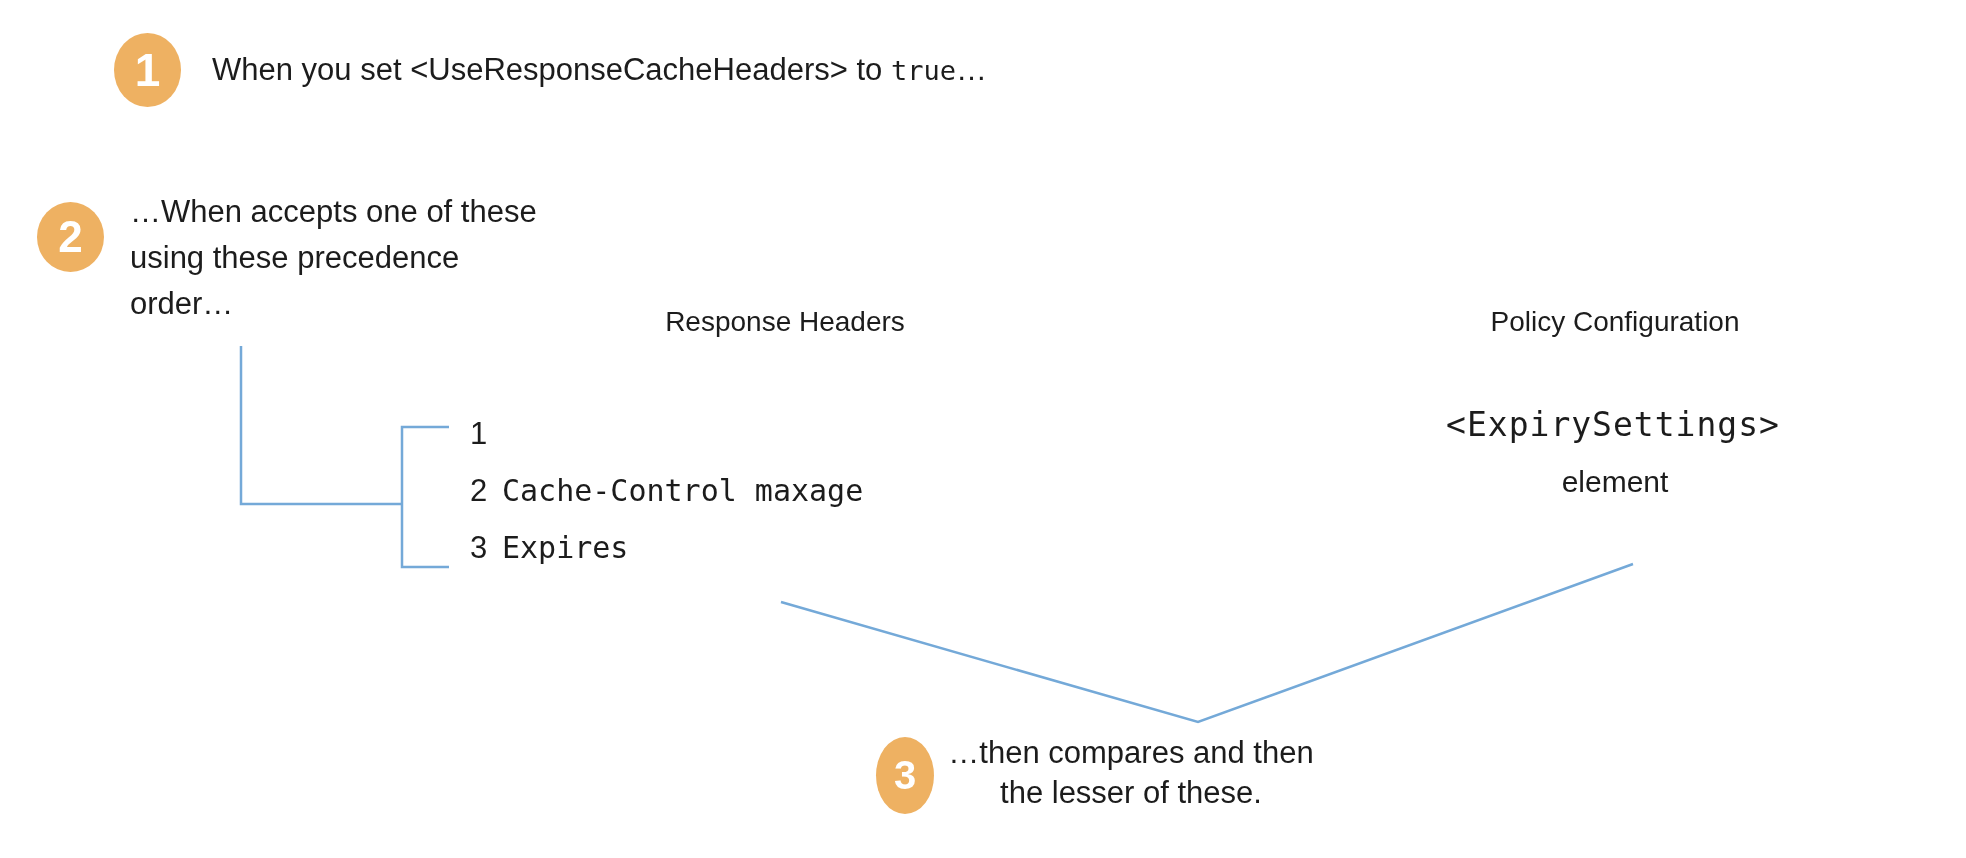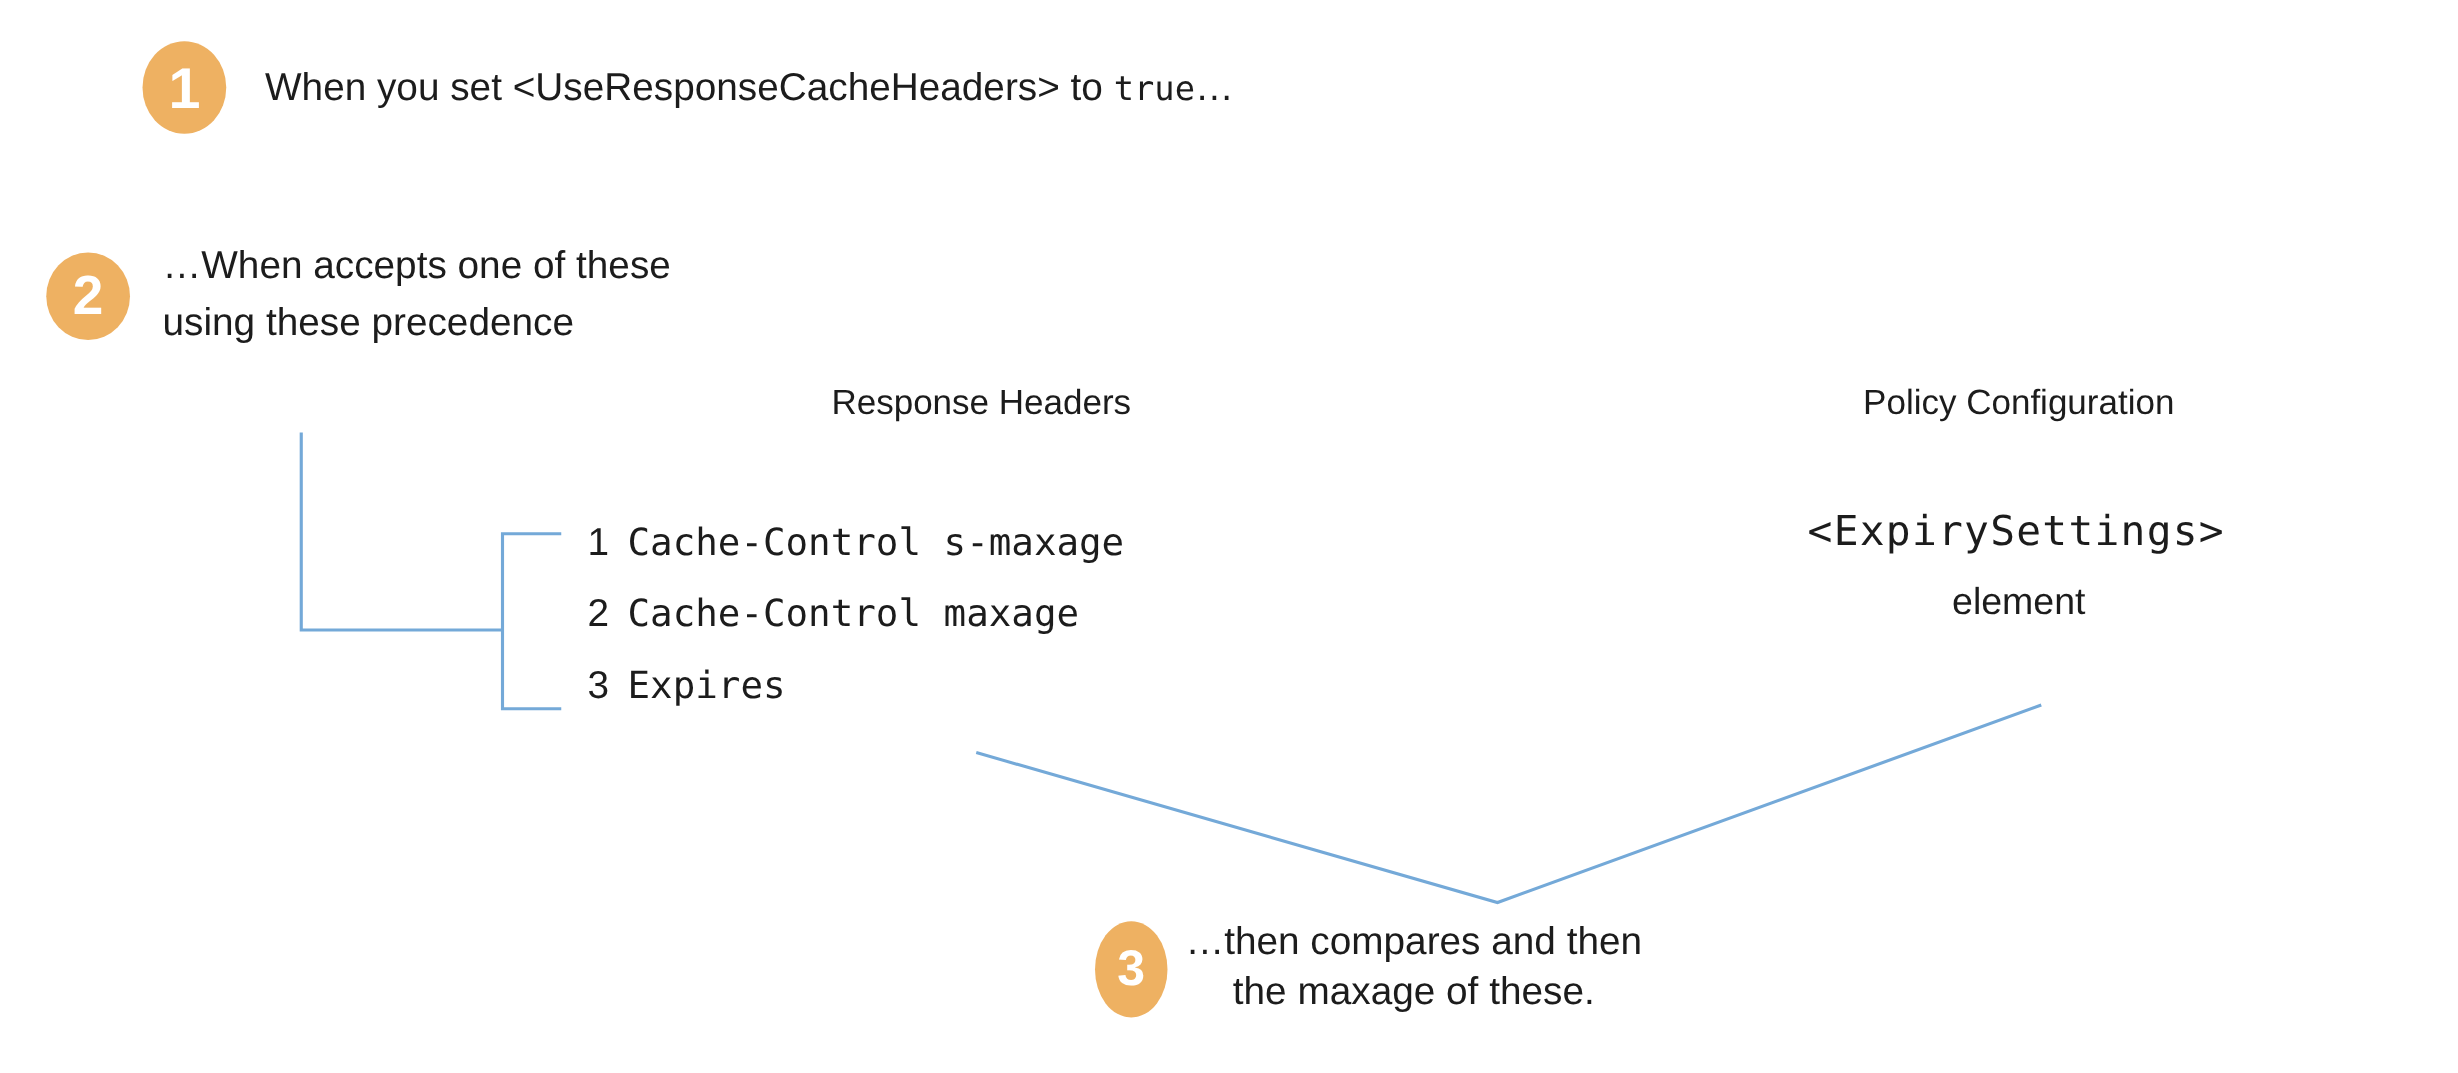--- a/index.html
+++ b/index.html
@@ -139,44 +139,44 @@
   <div id="step1-text" class="step-text">
     <span>When you set &lt;UseResponseCacheHeaders&gt; to </span><span class="code-inline">true</span><span>…</span>
   </div>
 
   <div id="badge-2" class="badge">
     <span>2</span>
   </div>
   <div id="step2-text" class="step-text">
     <div>…When accepts one of these</div>
     <div>using these precedence</div>
+    <div>order…</div>
   </div>
 
   <div id="heading-response-headers" class="col-heading">Response Headers</div>
 
   <div id="precedence-list">
     <div class="precedence-item">
       <span class="precedence-rank">1</span>
-      <span class="precedence-label">Cache-Control s-maxage</span>
     </div>
     <div class="precedence-item">
       <span class="precedence-rank">2</span>
       <span class="precedence-label">Cache-Control maxage</span>
     </div>
     <div class="precedence-item">
       <span class="precedence-rank">3</span>
       <span class="precedence-label">Expires</span>
     </div>
   </div>
 
   <div id="heading-policy-config" class="col-heading">Policy Configuration</div>
   <div id="expiry-code">&lt;ExpirySettings&gt;</div>
   <div id="expiry-label">element</div>
 
   <div id="badge-3" class="badge">
     <span>3</span>
   </div>
   <div id="step3-text" class="step-text">
     <div>…then compares and then</div>
-    <div>the maxage of these.</div>
+    <div>the lesser of these.</div>
   </div>
 
 </div>
 
 </body></html>

